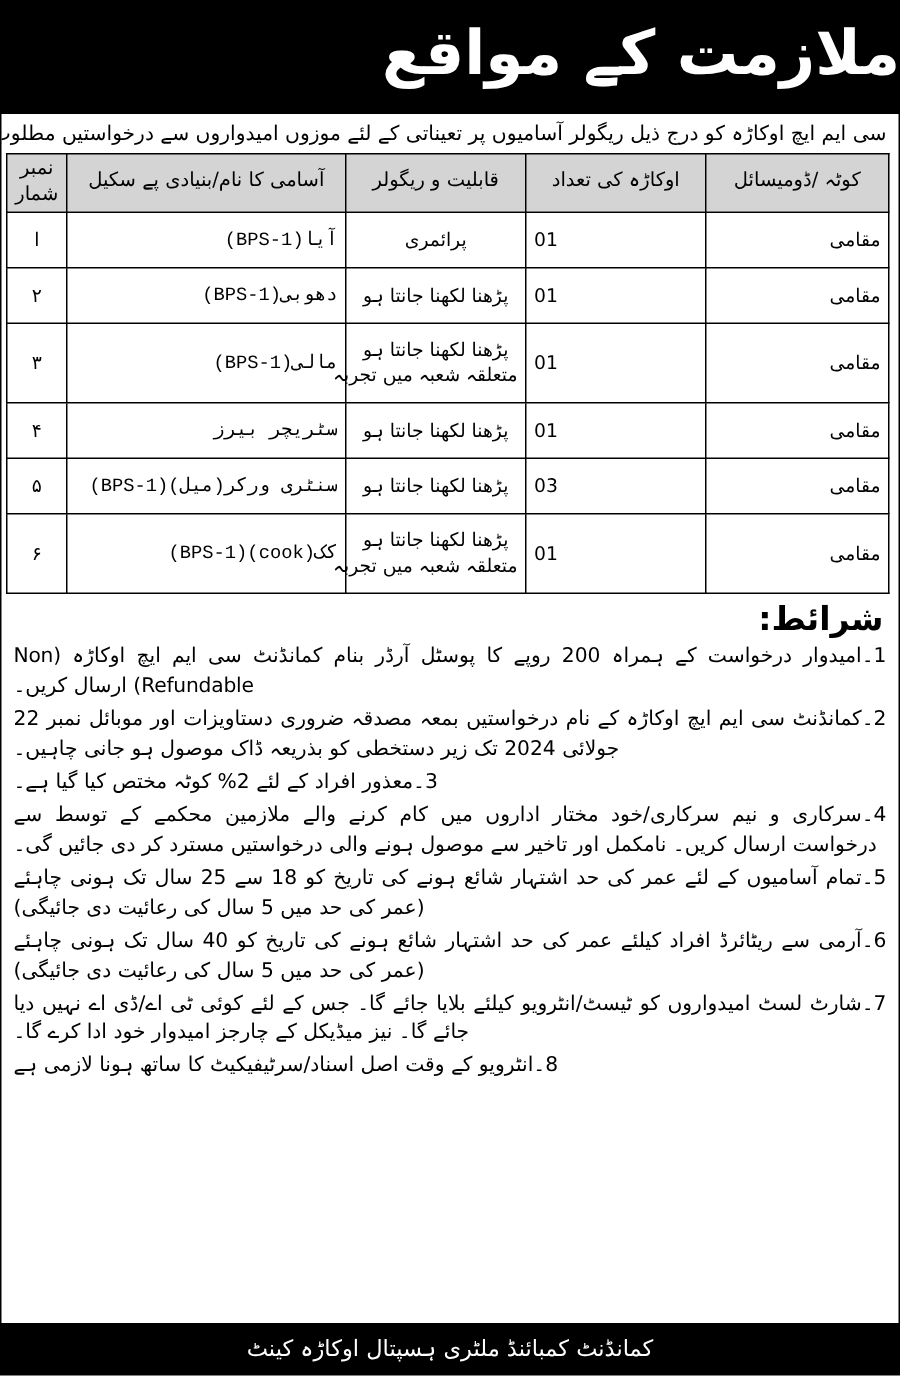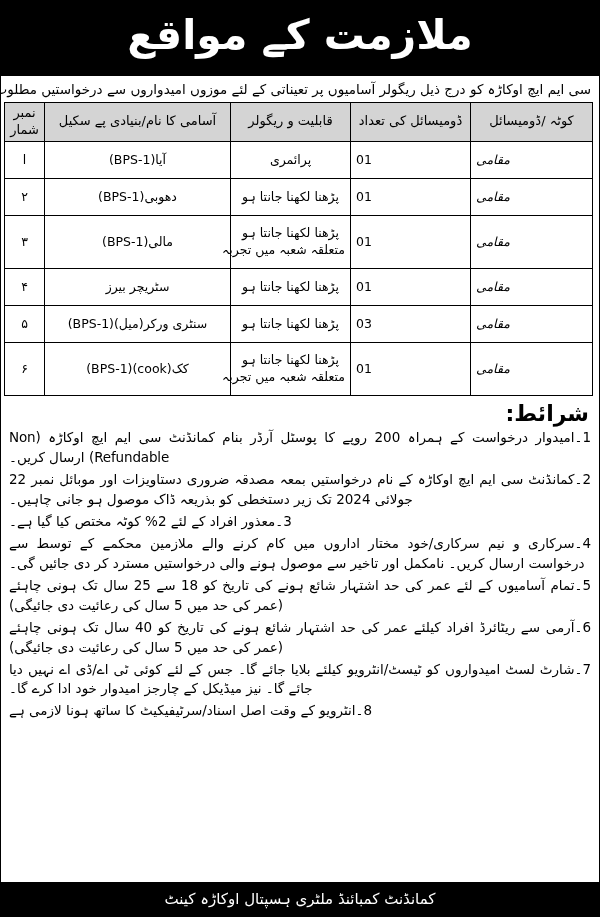--- a/index.html
+++ b/index.html
@@ -25,21 +25,20 @@
     flex-direction: column;
   }
 
   
   .banner {
     background: #000000;
     color: #ffffff;
     height: 76px;
     display: flex;
     align-items: center;
-    justify-content: center;
     overflow: hidden;
   }
   .banner-title {
     font-size: 41px;
     line-height: 1.05;
     font-weight: 700;
     letter-spacing: 0.5px;
     direction: rtl;
     unicode-bidi: isolate;
     white-space: nowrap;
@@ -98,47 +97,47 @@
   col.c-post  { width: 186px; }
   col.c-qual  { width: 120px; }
   col.c-count { width: 120px; }
   col.c-quota { width: 122px; }
 
   td.sr {
     text-align: center;
     font-size: 13px;
   }
   td.post {
-    text-align: center;
+    text-align: right;
     direction: rtl;
     padding-left: 6px;
+    font-family: Liberation Mono, monospace;
   }
   td.post .post-inner {
     display: inline-block;
     direction: rtl;
     unicode-bidi: isolate;
     white-space: nowrap;
   }
   td.qual {
     text-align: center;
     font-size: 12px;
     line-height: 1.35;
   }
   td.qual .q-line { display: block; white-space: nowrap; }
   td.count {
     text-align: left;
     padding-left: 8px;
     font-size: 14px;
     direction: ltr;
   }
   td.quota {
-    text-align: left;
+    text-align: right;
     padding-left: 8px;
     font-size: 12.5px;
-    font-style: italic;
   }
   tr.row-tall td { height: 46px; }
   tr.row-std  td { height: 30px; }
 
   
   .cond-head {
     direction: rtl;
     text-align: right;
     font-size: 22px;
     font-weight: 700;
@@ -196,21 +195,21 @@
       <colgroup>
         <col class="c-quota">
         <col class="c-count">
         <col class="c-qual">
         <col class="c-post">
         <col class="c-sr">
       </colgroup>
       <thead>
         <tr>
           <th>کوٹہ /ڈومیسائل</th>
-          <th>ڈومیسائل کی تعداد</th>
+          <th>اوکاڑہ کی تعداد</th>
           <th>قابلیت و ریگولر</th>
           <th>آسامی کا نام/بنیادی پے سکیل</th>
           <th>نمبر شمار</th>
         </tr>
       </thead>
       <tbody id="jobs-body">
           <tr class="row-std">
             <td class="quota">مقامی</td>
             <td class="count">01</td>
             <td class="qual">

